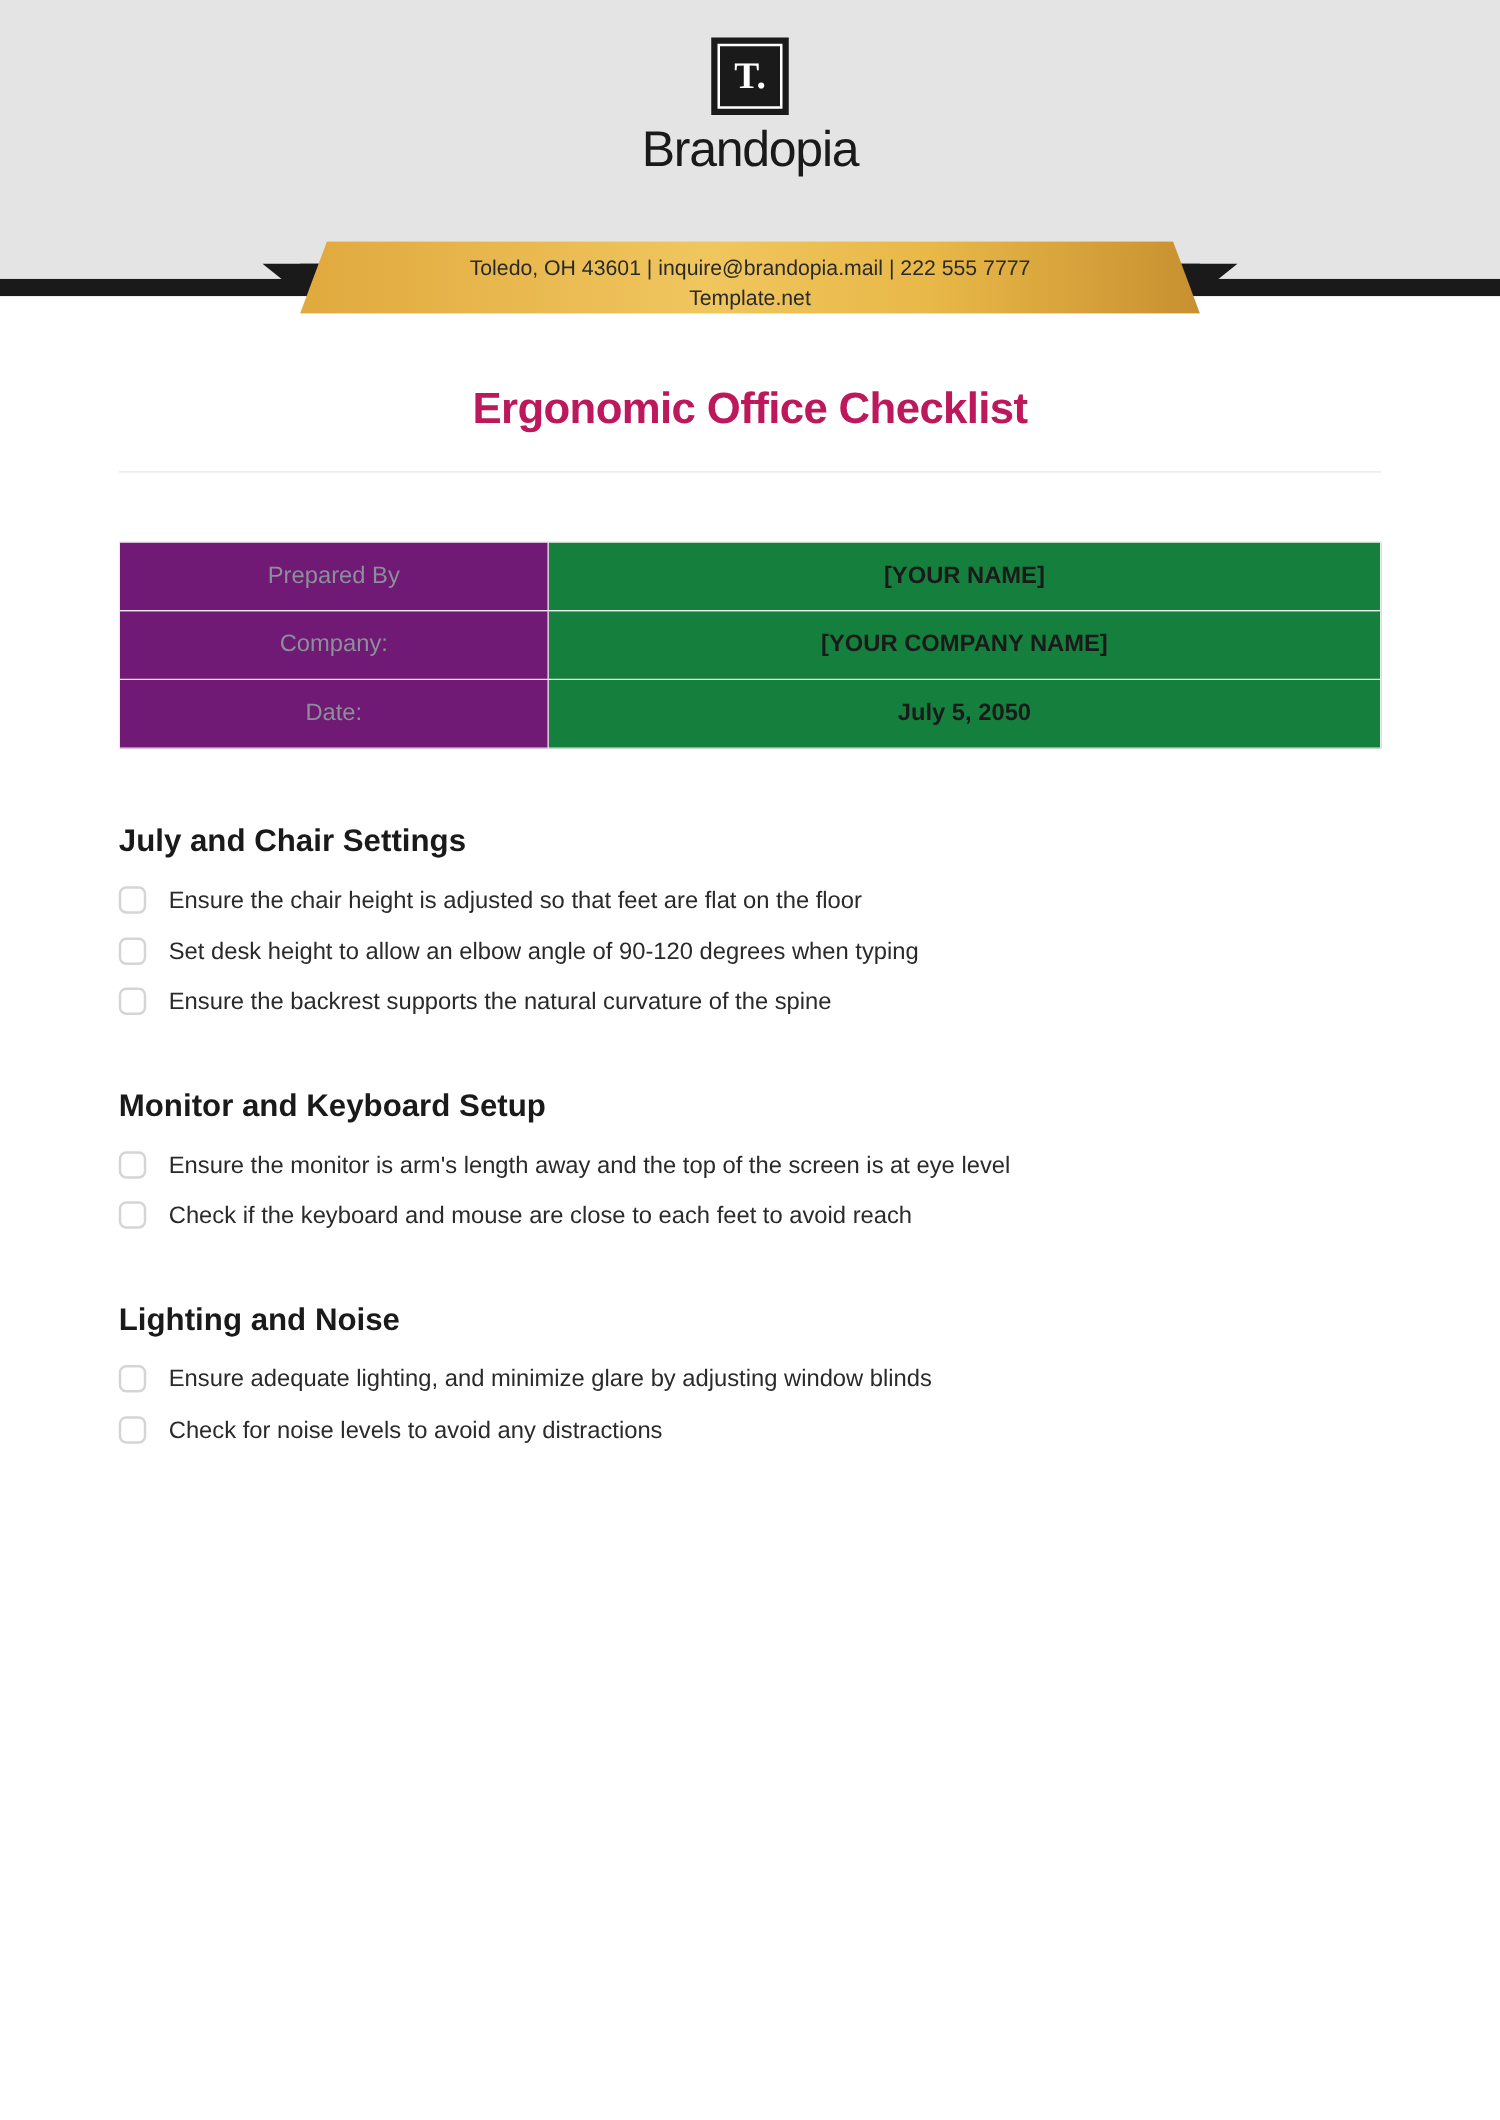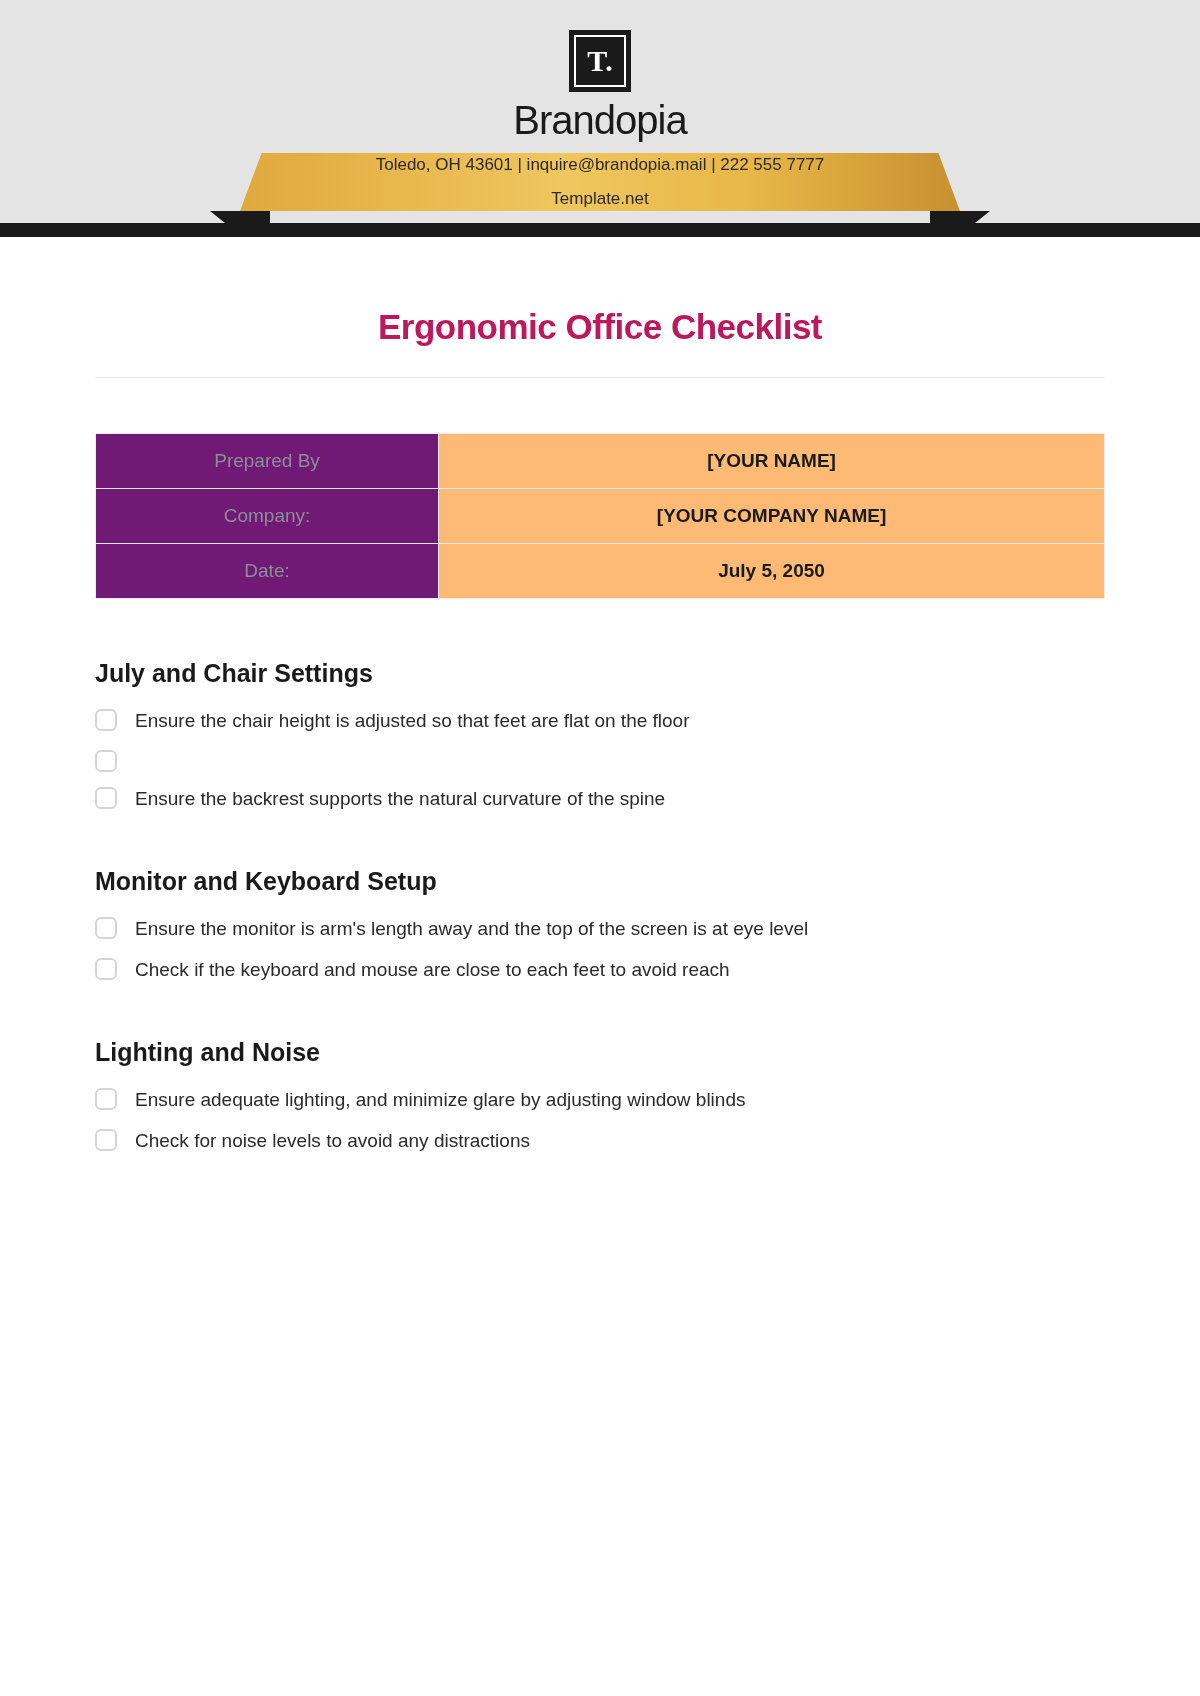--- a/index.html
+++ b/index.html
@@ -52,27 +52,28 @@
   .ribbon {
     position: absolute;
     left: 50%;
     transform: translateX(-50%);
     width: 720px;
     height: 58px;
     background: linear-gradient(90deg, #e0a93e 0%, #f0c65e 45%, #e8b848 70%, #c89030 100%);
     display: flex;
     flex-direction: column;
     align-items: center;
-    justify-content: space-between;
+    justify-content: flex-end;
     font-size: 17px;
     font-weight: 500;
     color: #2a2a2a;
     line-height: 1.4;
     z-index: 2;
     clip-path: polygon(3% 0, 97% 0, 100% 100%, 0 100%);
+    margin-top: 40px;
   }
   .ribbon-fold-left, .ribbon-fold-right {
     position: absolute;
     bottom: -12px;
     width: 0;
     height: 0;
     z-index: 1;
   }
   .ribbon-fold-left {
     left: calc(50% - 390px);
@@ -119,21 +120,21 @@
     font-size: 19px;
   }
   .meta-table td.label {
     background: #701a75;
     color: #8a8f99;
     width: 34%;
     text-align: center;
     font-weight: 400;
   }
   .meta-table td.value {
-    background: #fdba74;
+    background: #15803d;
     font-weight: 700;
     text-align: center;
     color: #1a1a1a;
   }
   .section {
     margin-bottom: 55px;
   }
   .section-title {
     font-size: 25px;
     font-weight: 800;
@@ -203,20 +204,21 @@
 
   <div id="sections-container">
       <div class="section">
         <div class="section-title">July and Chair Settings</div>
         <div class="check-item">
           <div class="checkbox"></div>
           <div class="check-text">Ensure the chair height is adjusted so that feet are flat on the floor</div>
         </div>
         <div class="check-item">
           <div class="checkbox"></div>
+          <div class="check-text">Set desk height to allow an elbow angle of 90-120 degrees when typing</div>
         </div>
         <div class="check-item">
           <div class="checkbox"></div>
           <div class="check-text">Ensure the backrest supports the natural curvature of the spine</div>
         </div>
       </div>
       <div class="section">
         <div class="section-title">Monitor and Keyboard Setup</div>
         <div class="check-item">
           <div class="checkbox"></div>

